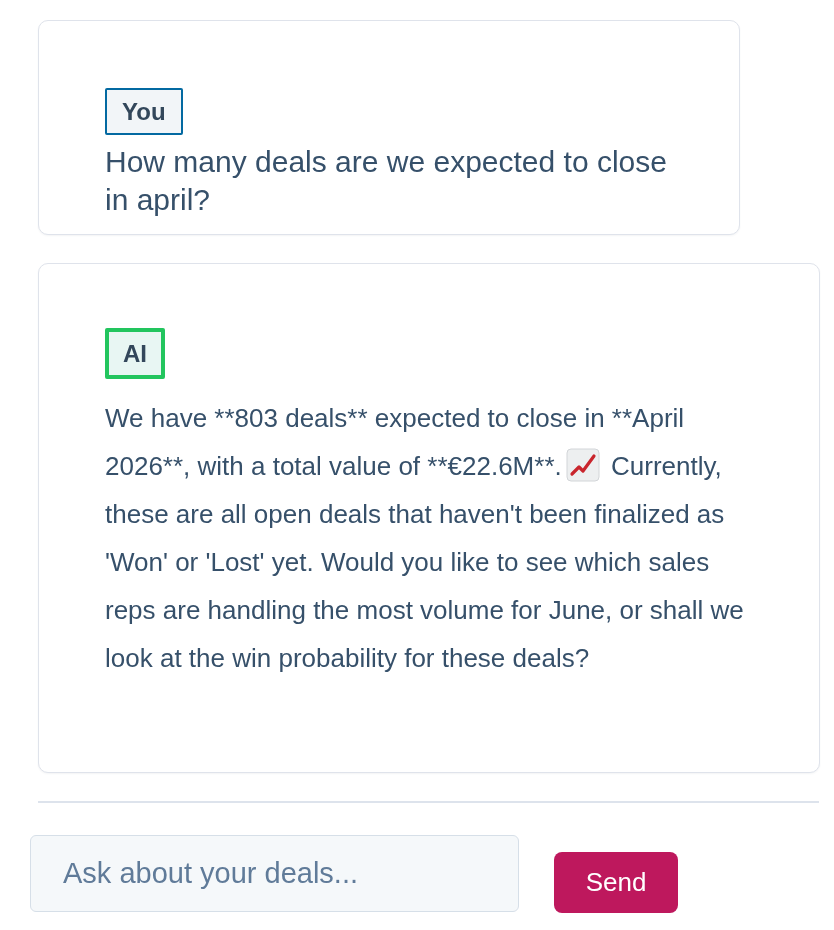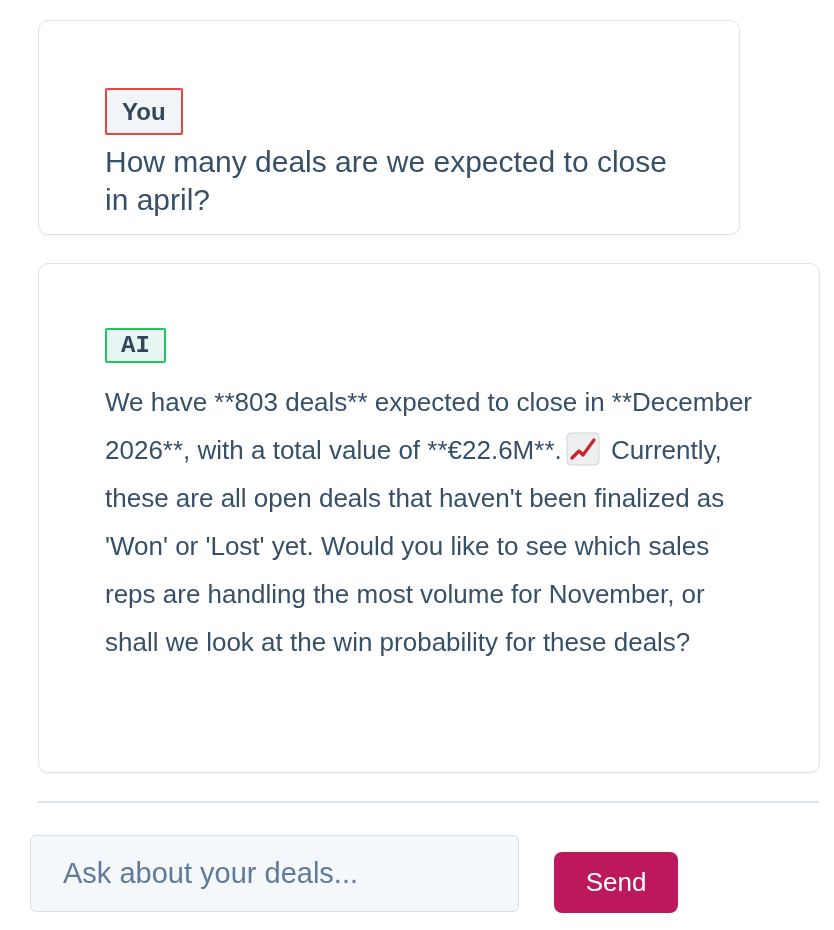--- a/index.html
+++ b/index.html
@@ -30,28 +30,28 @@
   .badge {
     display: inline-block;
     font-weight: bold;
     font-size: 24px;
     line-height: 31px;
     color: #33475b;
     border-radius: 2px;
   }
   .badge-you {
     background: #f2f5f8;
-    border: 2px solid #ef4444;
+    border: 2px solid #0369a1;
     padding: 6px 15px;
   }
   .badge-ai {
     background: #e8f6f3;
-    border: 2px solid #22c55e;
-    padding: 0 14px;
-    font-family: Liberation Mono, monospace;
+    border: 4px solid #22c55e;
+    padding: 6px 14px;
+    font-family: Liberation Sans, sans-serif;
   }
   .user-question {
     margin-top: 8px;
     font-size: 30px;
     line-height: 38px;
     color: #36506a;
   }
   .ai-message {
     margin-top: 15px;
     width: 660px;
@@ -103,23 +103,23 @@
 </head>
 <body>
 
 <div class="card card-user">
   <span class="badge badge-you">You</span>
   <p class="user-question">How many deals are we expected to close in april?</p>
 </div>
 
 <div class="card card-ai">
   <span class="badge badge-ai">AI</span>
-  <p class="ai-message"><span>We have **803 deals** expected to close in **December 2026**, with a total value of **€22.6M**.</span><svg class="emoji-chart" width="34" height="34" viewBox="0 0 34 34">
+  <p class="ai-message"><span>We have **803 deals** expected to close in **April 2026**, with a total value of **€22.6M**.</span><svg class="emoji-chart" width="34" height="34" viewBox="0 0 34 34">
         <rect x="1" y="1" width="32" height="32" rx="4" fill="#edeff0" stroke="#d2d5d8" stroke-width="1"></rect>
         <polyline points="6,26 13,19 17,23 28,8" fill="none" stroke="#c9252d" stroke-width="3.2" stroke-linecap="round" stroke-linejoin="round"></polyline>
-      </svg> <span>Currently, these are all open deals that haven't been finalized as 'Won' or 'Lost' yet. Would you like to see which sales reps are handling the most volume for November, or shall we look at the win probability for these deals?</span></p>
+      </svg> <span>Currently, these are all open deals that haven't been finalized as 'Won' or 'Lost' yet. Would you like to see which sales reps are handling the most volume for June, or shall we look at the win probability for these deals?</span></p>
 </div>
 
 <div class="divider"></div>
 
 <input class="composer-input" type="text" placeholder="Ask about your deals..." style="">
 
 <button class="send-button">Send</button>
 
 </body></html>

